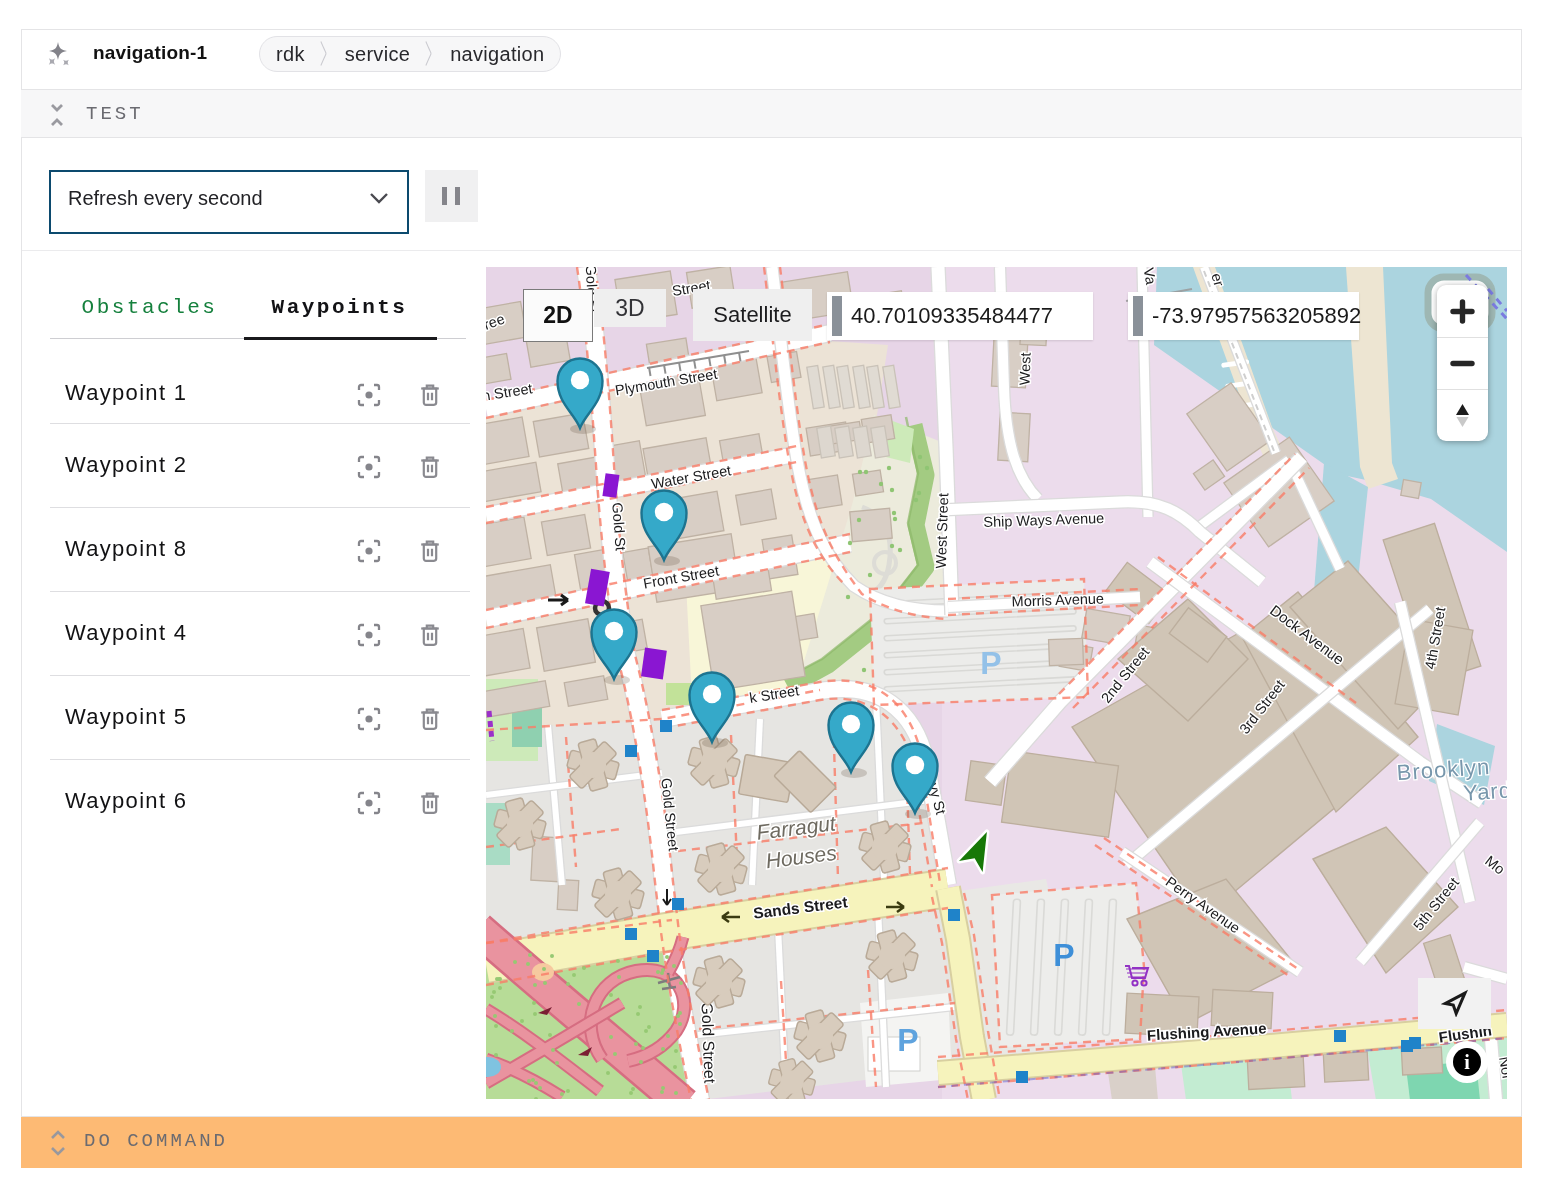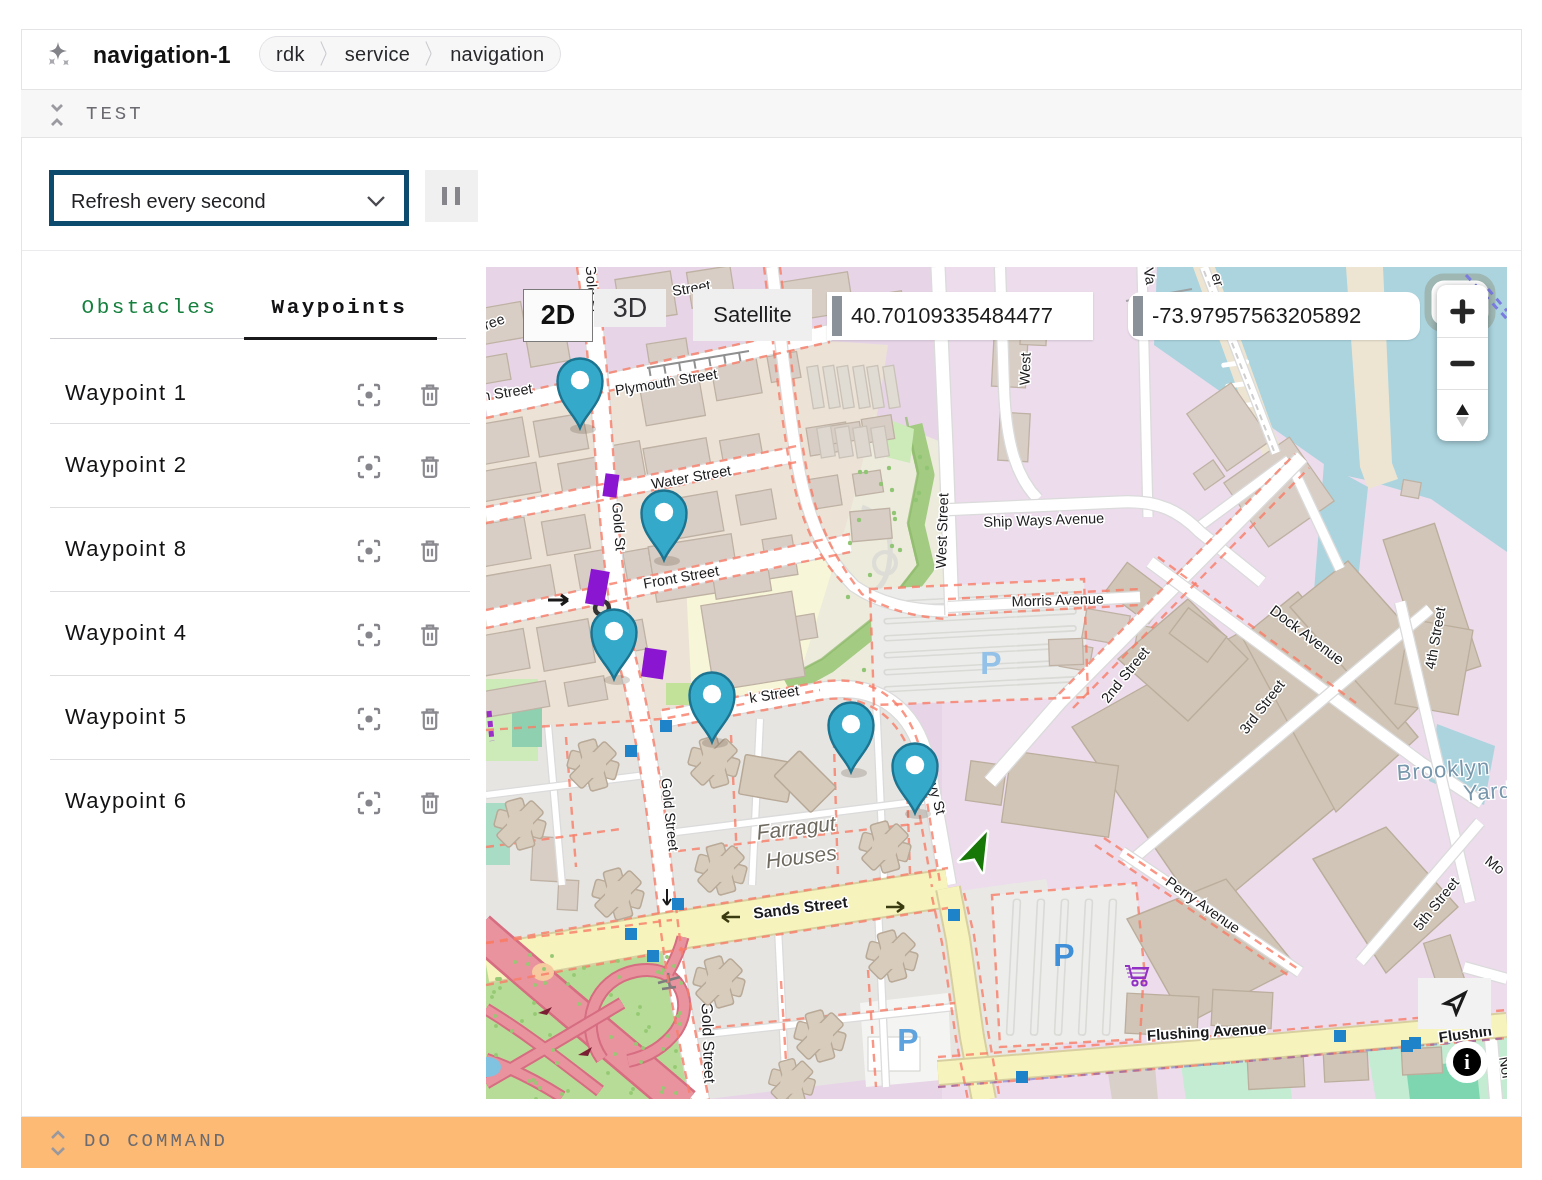--- a/index.html
+++ b/index.html
@@ -1,29 +1,29 @@
 <!DOCTYPE html>
 <html><head>
 <meta charset="utf-8">
 <style>
 html,body{margin:0;padding:0;background:#fff;}
 body{width:1542px;height:1180px;position:relative;font-family:"Liberation Sans",sans-serif;overflow:hidden;}
 #card{position:absolute;left:21px;top:29px;width:1501px;height:1139px;border:1px solid #e4e4e6;background:#fff;box-sizing:border-box;}
 
 #hdr-icon{position:absolute;left:46px;top:41px;}
-#title{position:absolute;left:93px;top:42px;font-size:23px;letter-spacing:.4px;font-weight:bold;color:#121212;letter-spacing:.2px;}
+#title{position:absolute;left:93px;top:42px;font-size:19px;letter-spacing:.4px;font-weight:bold;color:#121212;letter-spacing:.2px;}
 #pill{position:absolute;left:259px;top:36px;height:34px;border:1px solid #e2e2e6;background:#f7f7f8;border-radius:18px;display:flex;align-items:center;padding:0 16px;font-size:20px;letter-spacing:.3px;color:#28282c;justify-content:center;}
 #pill .sep{width:40px;height:34px;position:relative;margin:0 0px;}
 #pill .sep:before{content:"";position:absolute;left:18px;top:4px;width:1px;height:13px;background:#c9c9cf;transform:rotate(-24deg);}
 #pill .sep:after{content:"";position:absolute;left:18px;top:16px;width:1px;height:13px;background:#c9c9cf;transform:rotate(24deg);}
 
 #testbar{position:absolute;left:21px;top:89px;width:1501px;height:49px;background:#f7f7f8;border-top:1px solid #e4e4e6;border-bottom:1px solid #e4e4e6;box-sizing:border-box;}
 #testbar .txt{position:absolute;left:65px;top:13px;font-family:"Liberation Mono",monospace;font-size:19px;letter-spacing:3px;color:#6b6b71;}
 
-#selbox{position:absolute;left:49px;top:170px;width:360px;height:56px;border:5px solid #0c4a6e;background:#fff;box-sizing:border-box;}
+#selbox{position:absolute;left:49px;top:170px;width:360px;height:64px;border:2px solid #0c4a6e;background:#fff;box-sizing:border-box;}
 #selbox .txt{position:absolute;left:17px;top:15px;font-size:20px;color:#222226;}
 #pausebtn{position:absolute;left:425px;top:170px;width:53px;height:52px;background:#f0f0f1;}
 #pausebtn:before{content:"";position:absolute;left:17px;top:17px;width:5px;height:18px;background:#85858b;}
 #pausebtn:after{content:"";position:absolute;left:30px;top:17px;width:5px;height:18px;background:#85858b;}
 
 .tab{position:absolute;top:296px;height:42px;font-family:"Liberation Mono",monospace;font-size:21px;letter-spacing:2.5px;text-align:center;}
 #tab1{left:53px;width:193px;color:#15803d;}
 #tab2{left:246px;width:193px;color:#131316;font-weight:bold;}
 #tabline{position:absolute;left:50px;top:338px;width:416px;height:1px;background:#ceced2;}
 #tabline2{position:absolute;left:244px;top:337px;width:193px;height:3px;background:#19191c;}
@@ -31,29 +31,29 @@
 .wrow{position:absolute;left:53px;width:417px;height:84px;}
 .wrow .nm{position:absolute;left:12px;top:26px;font-size:22px;letter-spacing:1.3px;color:#121214;}
 .wrow svg{position:absolute;top:29px;}
 .wdiv{position:absolute;left:50px;width:420px;height:1px;background:#dedee1;}
 
 #docmd{position:absolute;left:21px;top:1116px;width:1501px;height:52px;background:#fdba74;border-top:1px solid #e4e4e6;box-sizing:border-box;}
 #docmd .txt{position:absolute;left:63px;top:13px;font-family:"Liberation Mono",monospace;font-size:19px;letter-spacing:3px;color:#6b6b71;}
 
 #map{position:absolute;left:486px;top:267px;width:1021px;height:832px;overflow:hidden;background:#e8d7e8;}
 
-.mbtn{position:absolute;display:flex;align-items:center;justify-content:center;font-size:27px;}
+.mbtn{position:absolute;display:flex;align-items:center;justify-content:center;font-size:23px;}
 #b2d{left:523px;top:289px;width:70px;height:53px;background:#fbfbfb;border:1px solid #7a7a7a;font-weight:bold;color:#111;box-sizing:border-box;}
 #b3d{left:594px;top:289px;width:72px;height:38px;background:#efefef;color:#323236;}
 #bsat{left:693px;top:289px;width:119px;height:52px;background:#efefef;color:#1c1c1e;font-size:22px;}
 .cinput{position:absolute;top:292px;height:48px;background:#fff;box-shadow:0 1px 2px rgba(0,0,0,.12);}
 .cinput .bar{position:absolute;left:5px;top:4px;width:10px;height:40px;background:#8a9199;}
 .cinput .txt{position:absolute;left:24px;top:11px;font-size:22px;color:#1a1a1a;}
 #in1{left:827px;width:266px;}
-#in2{left:1128px;width:292px;border-radius:13px;}
+#in2{left:1128px;width:231px;}
 #zoomctl{position:absolute;left:1437px;top:285px;width:51px;height:156px;background:#fff;border-radius:9px;box-shadow:0 1px 6px rgba(0,0,0,.35);}
 #zoomctl .dv{position:absolute;left:0;width:51px;height:1px;background:#e0e0e0;}
 #locbtn{position:absolute;left:1418px;top:978px;width:73px;height:51px;background:#f2f2f2;}
 #infoc{position:absolute;left:1446px;top:1041px;width:42px;height:42px;background:#fff;border-radius:50%;}
 #infoc .in{position:absolute;left:7px;top:7px;width:28px;height:28px;background:#000;border-radius:50%;color:#fff;font-weight:bold;font-size:20px;text-align:center;line-height:28px;font-family:"Liberation Serif",serif;}
 </style>
 </head>
 <body>
 <div id="card"></div>
 

